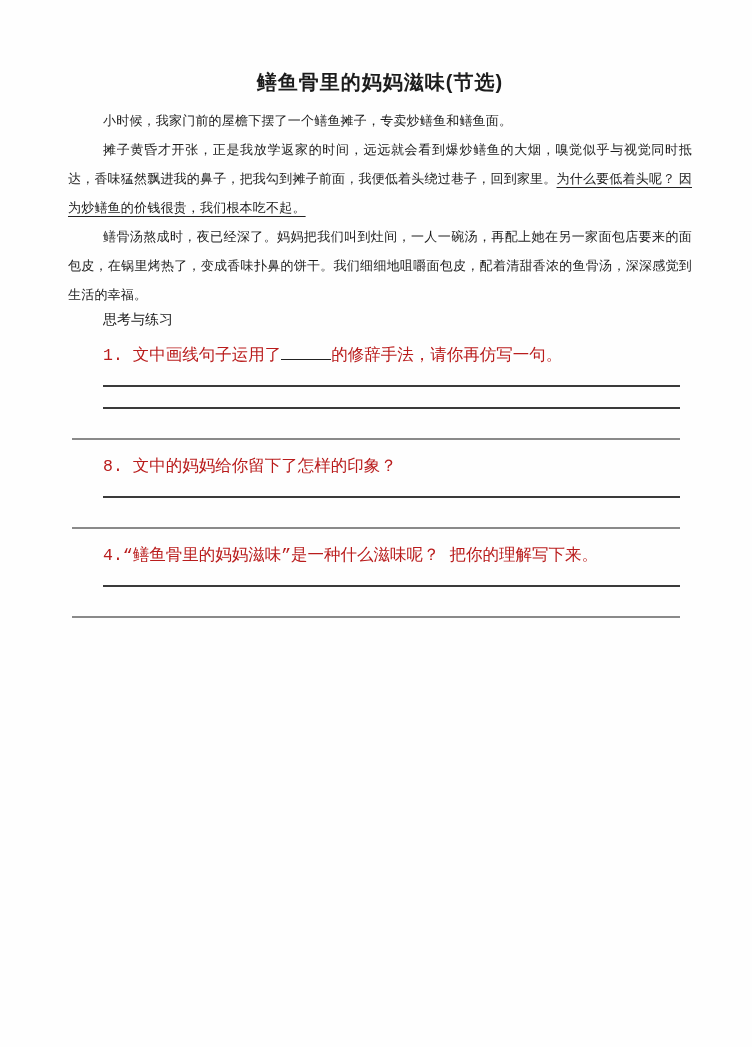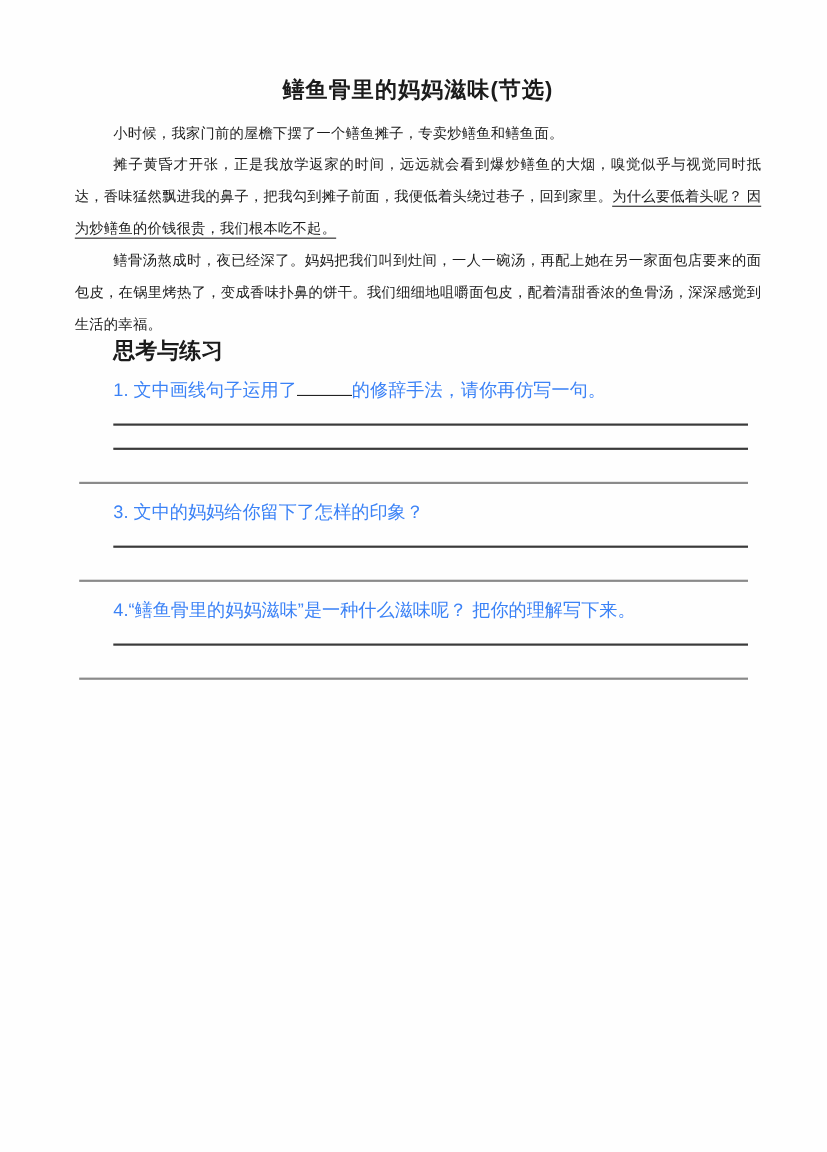--- a/index.html
+++ b/index.html
@@ -45,29 +45,29 @@
   }
   .blank{
     display:inline-block;
     width:50px;
     height:0.9em;
     border-bottom:1.5px solid #222;
     vertical-align:baseline;
   }
   .exercise-heading{
     font-family:"Liberation Sans","DejaVu Sans",sans-serif;
-    font-size:20px;line-height:20px;
-    font-weight:bold;
+    font-size:14px;line-height:20px;
+    font-weight:normal;
     margin:0 0 0 35px;
   }
   .q-text{
-    font-family:Liberation Sans, sans-serif;
+    font-family:Liberation Mono, monospace;
     font-size:16.5px;line-height:19px;
     margin:15px 0 0 35px;
-    color:#3b82f6;
+    color:#b91c1c;
   }
   .q-block .q-text{margin-top:17px;}
   .q-block:first-of-type .q-text{margin-top:15px;}
   .ans-line{
     height:0;
     border:0;
     border-top:2px solid var(--rule-dark);
     margin:20px 12px 0 35px;
   }
   .ans-line.wide{
@@ -93,21 +93,21 @@
     <div id="questions">
         <div class="q-block">
           <p class="q-text"><span class="">1. 文中画线句子运用了</span><span class="blank"></span><span class="">的修辞手法，请你再仿写一句。</span></p>
           <div class="ans-line"></div>
         </div>
         <div class="q-block">
           <div class="ans-line"></div>
           <div class="ans-line wide"></div>
         </div>
         <div class="q-block">
-          <p class="q-text"><span class="">3. 文中的妈妈给你留下了怎样的印象？</span></p>
+          <p class="q-text"><span class="">8. 文中的妈妈给你留下了怎样的印象？</span></p>
           <div class="ans-line"></div>
           <div class="ans-line wide"></div>
         </div>
         <div class="q-block">
           <p class="q-text"><span class="">4.“鳝鱼骨里的妈妈滋味”是一种什么滋味呢？ 把你的理解写下来。</span></p>
           <div class="ans-line"></div>
           <div class="ans-line wide"></div>
         </div>
       </div>
   </div>

